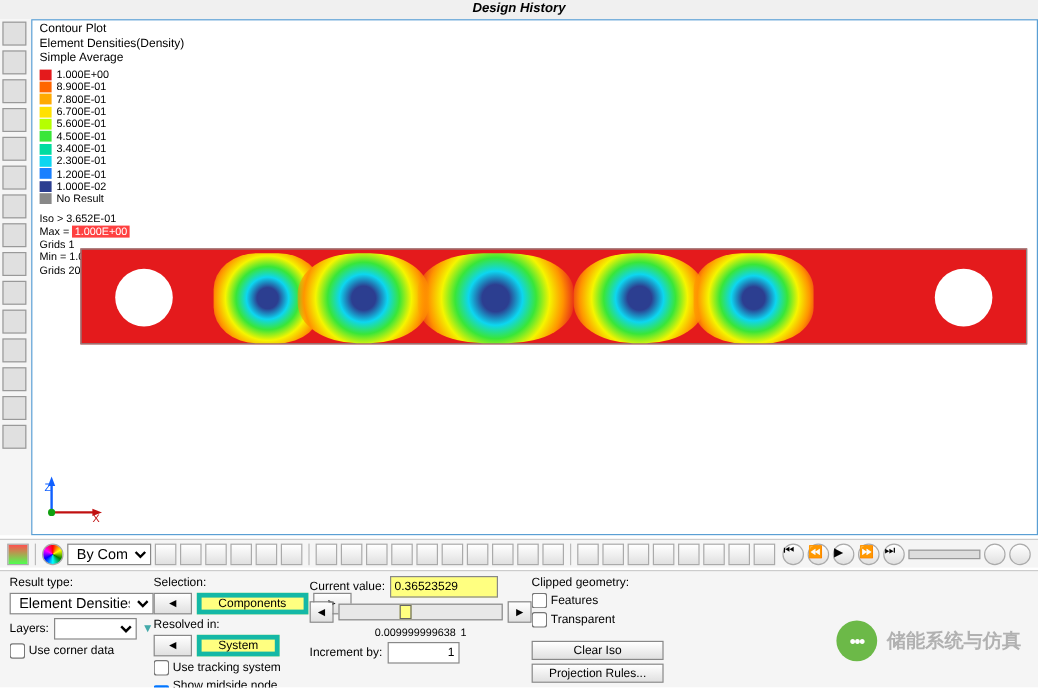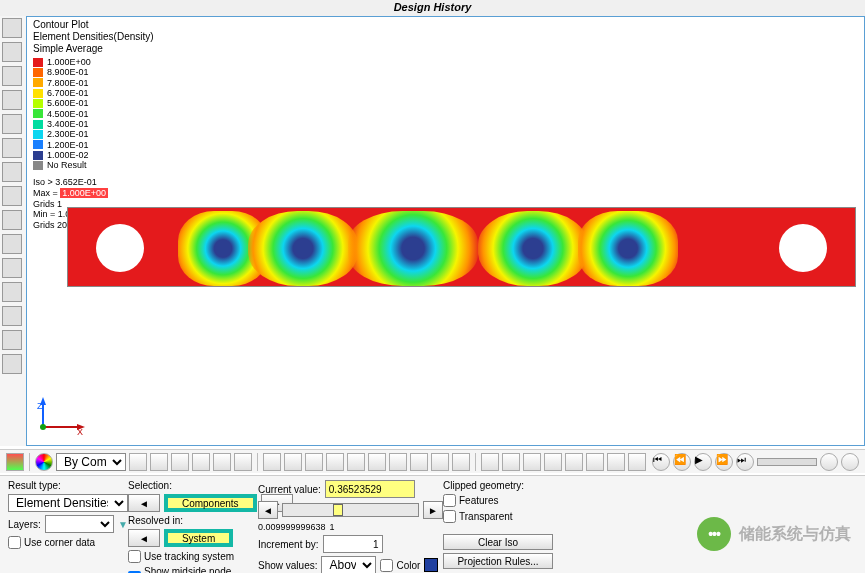--- a/index.html
+++ b/index.html
@@ -239,36 +239,27 @@
       <span class="panel-label">Current value:</span>
       <input class="panel-input cv-input" style="width: 90px;" value="0.36523529">
     </div>
     <div class="slider-row">
       <button class="panel-btn" style="padding:0 4px">◄</button>
       <div class="slider-track">
           <div class="slider-thumb"></div>
         </div>
       <button class="panel-btn" style="padding:0 4px">►</button>
     </div>
-    <div class="row" style="justify-content:flex-start">
+    <div class="row" style="justify-content:center">
       <span style="font-size:9px">0.009999999638</span>
       <span style="font-size:9px">1</span>
     </div>
     <div class="row">
       <span class="panel-label">Increment by:</span>
       <input class="panel-input" style="width: 60px; text-align: right;" value="1">
-    </div>
-    <div class="row">
-      <span class="panel-label">Show values:</span>
-      <select class="panel-select" style="width:55px"><option>Above</option></select>
-      <label class="panel-chk">
-          <input type="checkbox" style="">
-          <span>Color</span>
-        </label>
-      <span style="width:14px;height:14px;background:#2040a0;border:1px solid #000"></span>
     </div>
   </div>
 
   <div class="panel-col" style="width:110px">
     <div class="panel-label">Clipped geometry:</div>
     <label class="panel-chk">
         <input type="checkbox" style="">
         <span>Features</span>
       </label>
     <label class="panel-chk">

